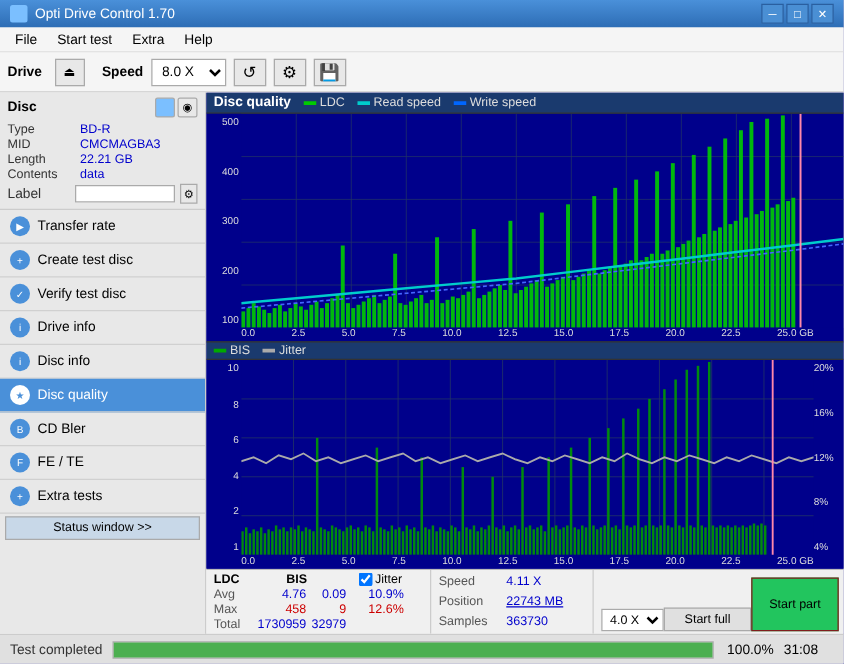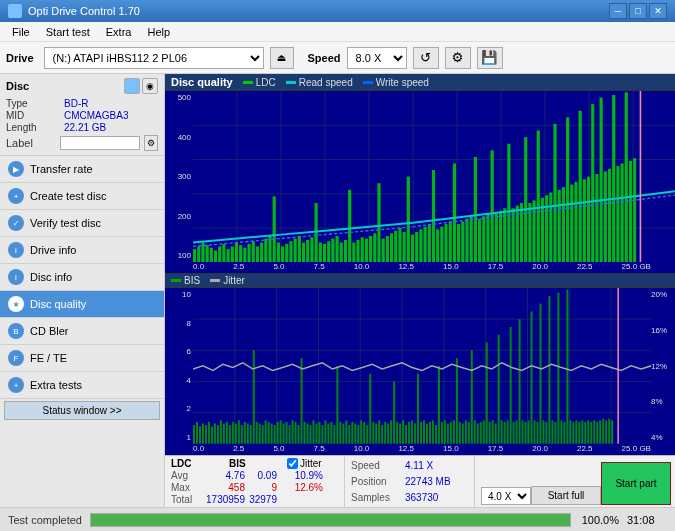--- a/index.html
+++ b/index.html
@@ -199,23 +199,20 @@
 
 <div class="menu-bar">
   <span class="menu-item">File</span>
   <span class="menu-item">Start test</span>
   <span class="menu-item">Extra</span>
   <span class="menu-item">Help</span>
 </div>
 
 <div class="toolbar">
   <span class="toolbar-label">Drive</span>
-  <select class="drive-select">
-    <option>(N:)  ATAPI iHBS112  2 PL06</option>
-  </select>
   <button class="toolbar-btn">⏏</button>
   <span class="speed-label">Speed</span>
   <select class="speed-select">
     <option>8.0 X</option>
   </select>
   <button class="toolbar-icon-btn">↺</button>
   <button class="toolbar-icon-btn">⚙</button>
   <button class="toolbar-icon-btn">💾</button>
 </div>
 
@@ -235,20 +232,24 @@
         <span class="disc-key">Type</span>
         <span class="disc-val blue">BD-R</span>
       </div>
       <div class="disc-row">
         <span class="disc-key">MID</span>
         <span class="disc-val blue">CMCMAGBA3</span>
       </div>
       <div class="disc-row">
         <span class="disc-key">Length</span>
         <span class="disc-val blue">22.21 GB</span>
+      </div>
+      <div class="disc-row">
+        <span class="disc-key">Contents</span>
+        <span class="disc-val blue">data</span>
       </div>
       <div class="label-row">
         <span class="disc-key">Label</span>
         <input class="label-input" type="text" value="" style="">
         <button class="label-btn">⚙</button>
       </div>
     </div>
 
     <div id="nav-container">
       <div class="nav-item">
@@ -726,21 +727,21 @@
         </div>
       </div>
 
       <div style="padding:2px 6px;border-right:1px solid #ccc;display:flex;flex-direction:column;justify-content:space-around;min-width:130px;">
         <div style="display:flex;gap:4px;align-items:center;">
           <span style="color:#555;min-width:50px;">Speed</span>
           <span style="color:#0000cc;">4.11 X</span>
         </div>
         <div style="display:flex;gap:4px;">
           <span style="color:#555;min-width:50px;">Position</span>
-          <span style="color:#0000cc;">22743 MB</span>
+          <span style="color:#0000cc;text-decoration:underline;">22743 MB</span>
         </div>
         <div style="display:flex;gap:4px;align-items:center;">
           <span style="color:#555;min-width:50px;">Samples</span>
           <span style="color:#0000cc;">363730</span>
         </div>
       </div>
 
       <div style="padding:2px 6px;display:flex;flex-direction:row;justify-content:space-around;align-items:flex-end;flex:1;">
         <div style="display:flex;gap:4px;align-items:center;">
           <select class="speed-small-select">

